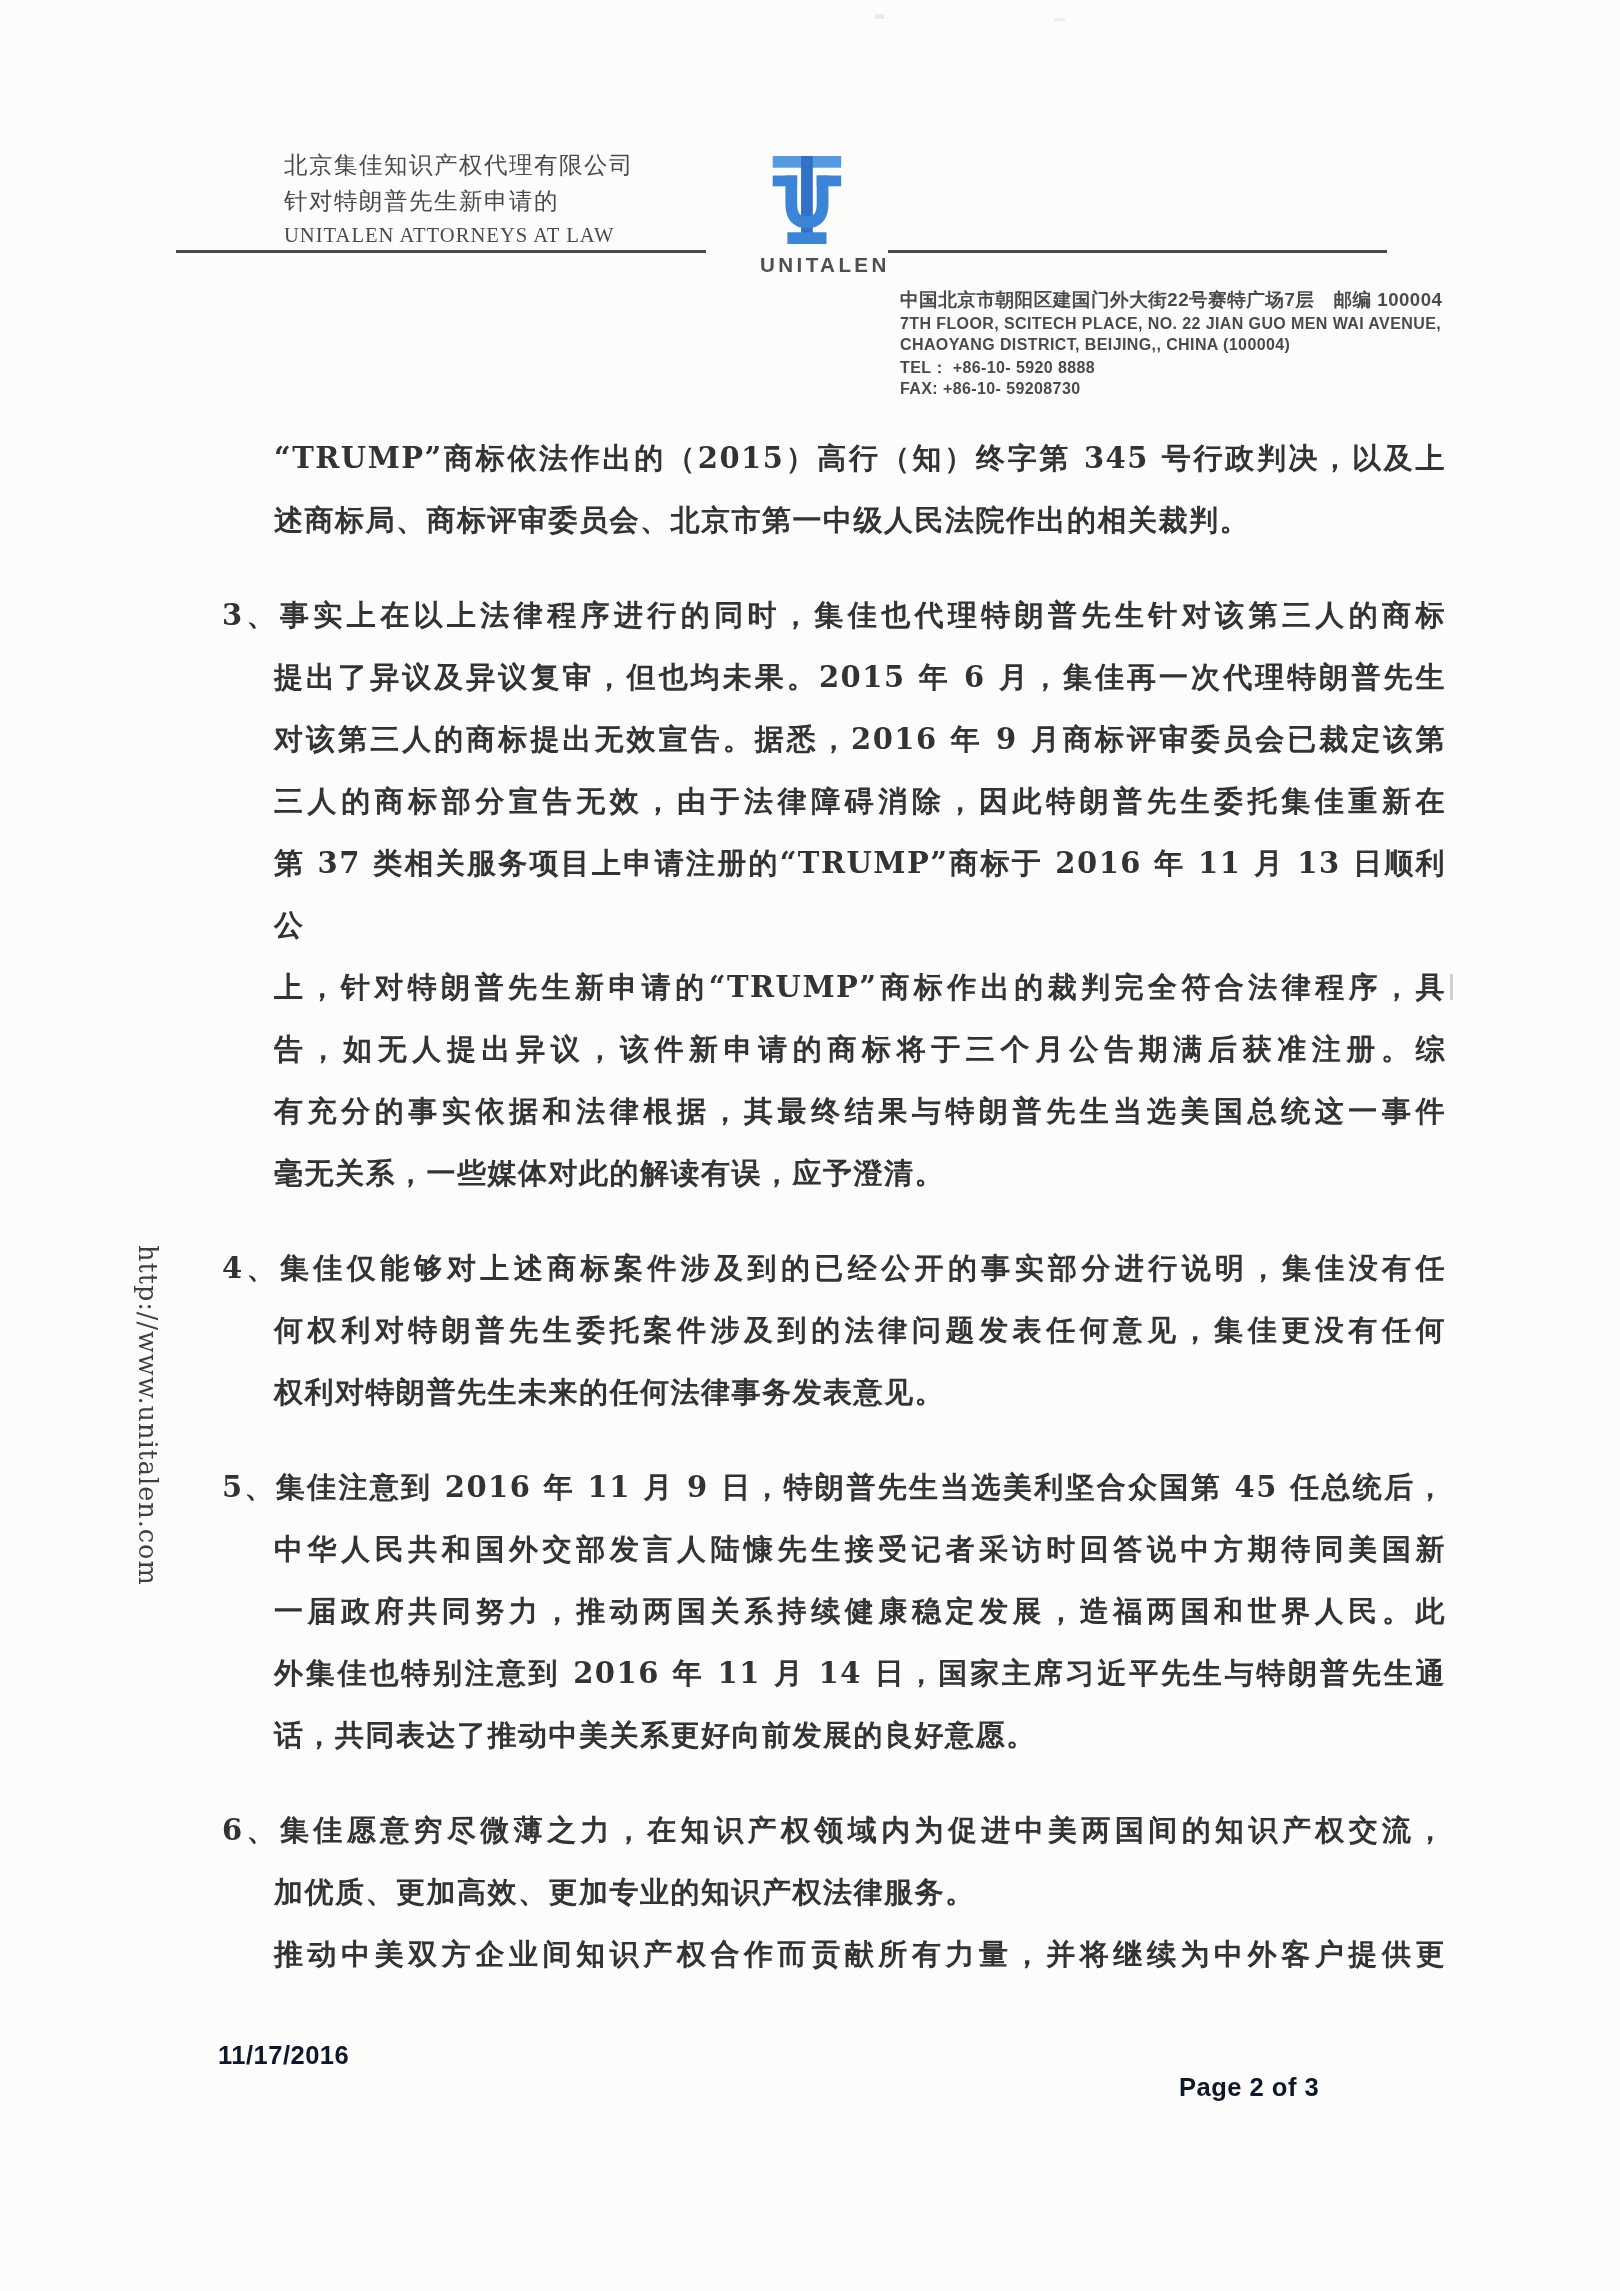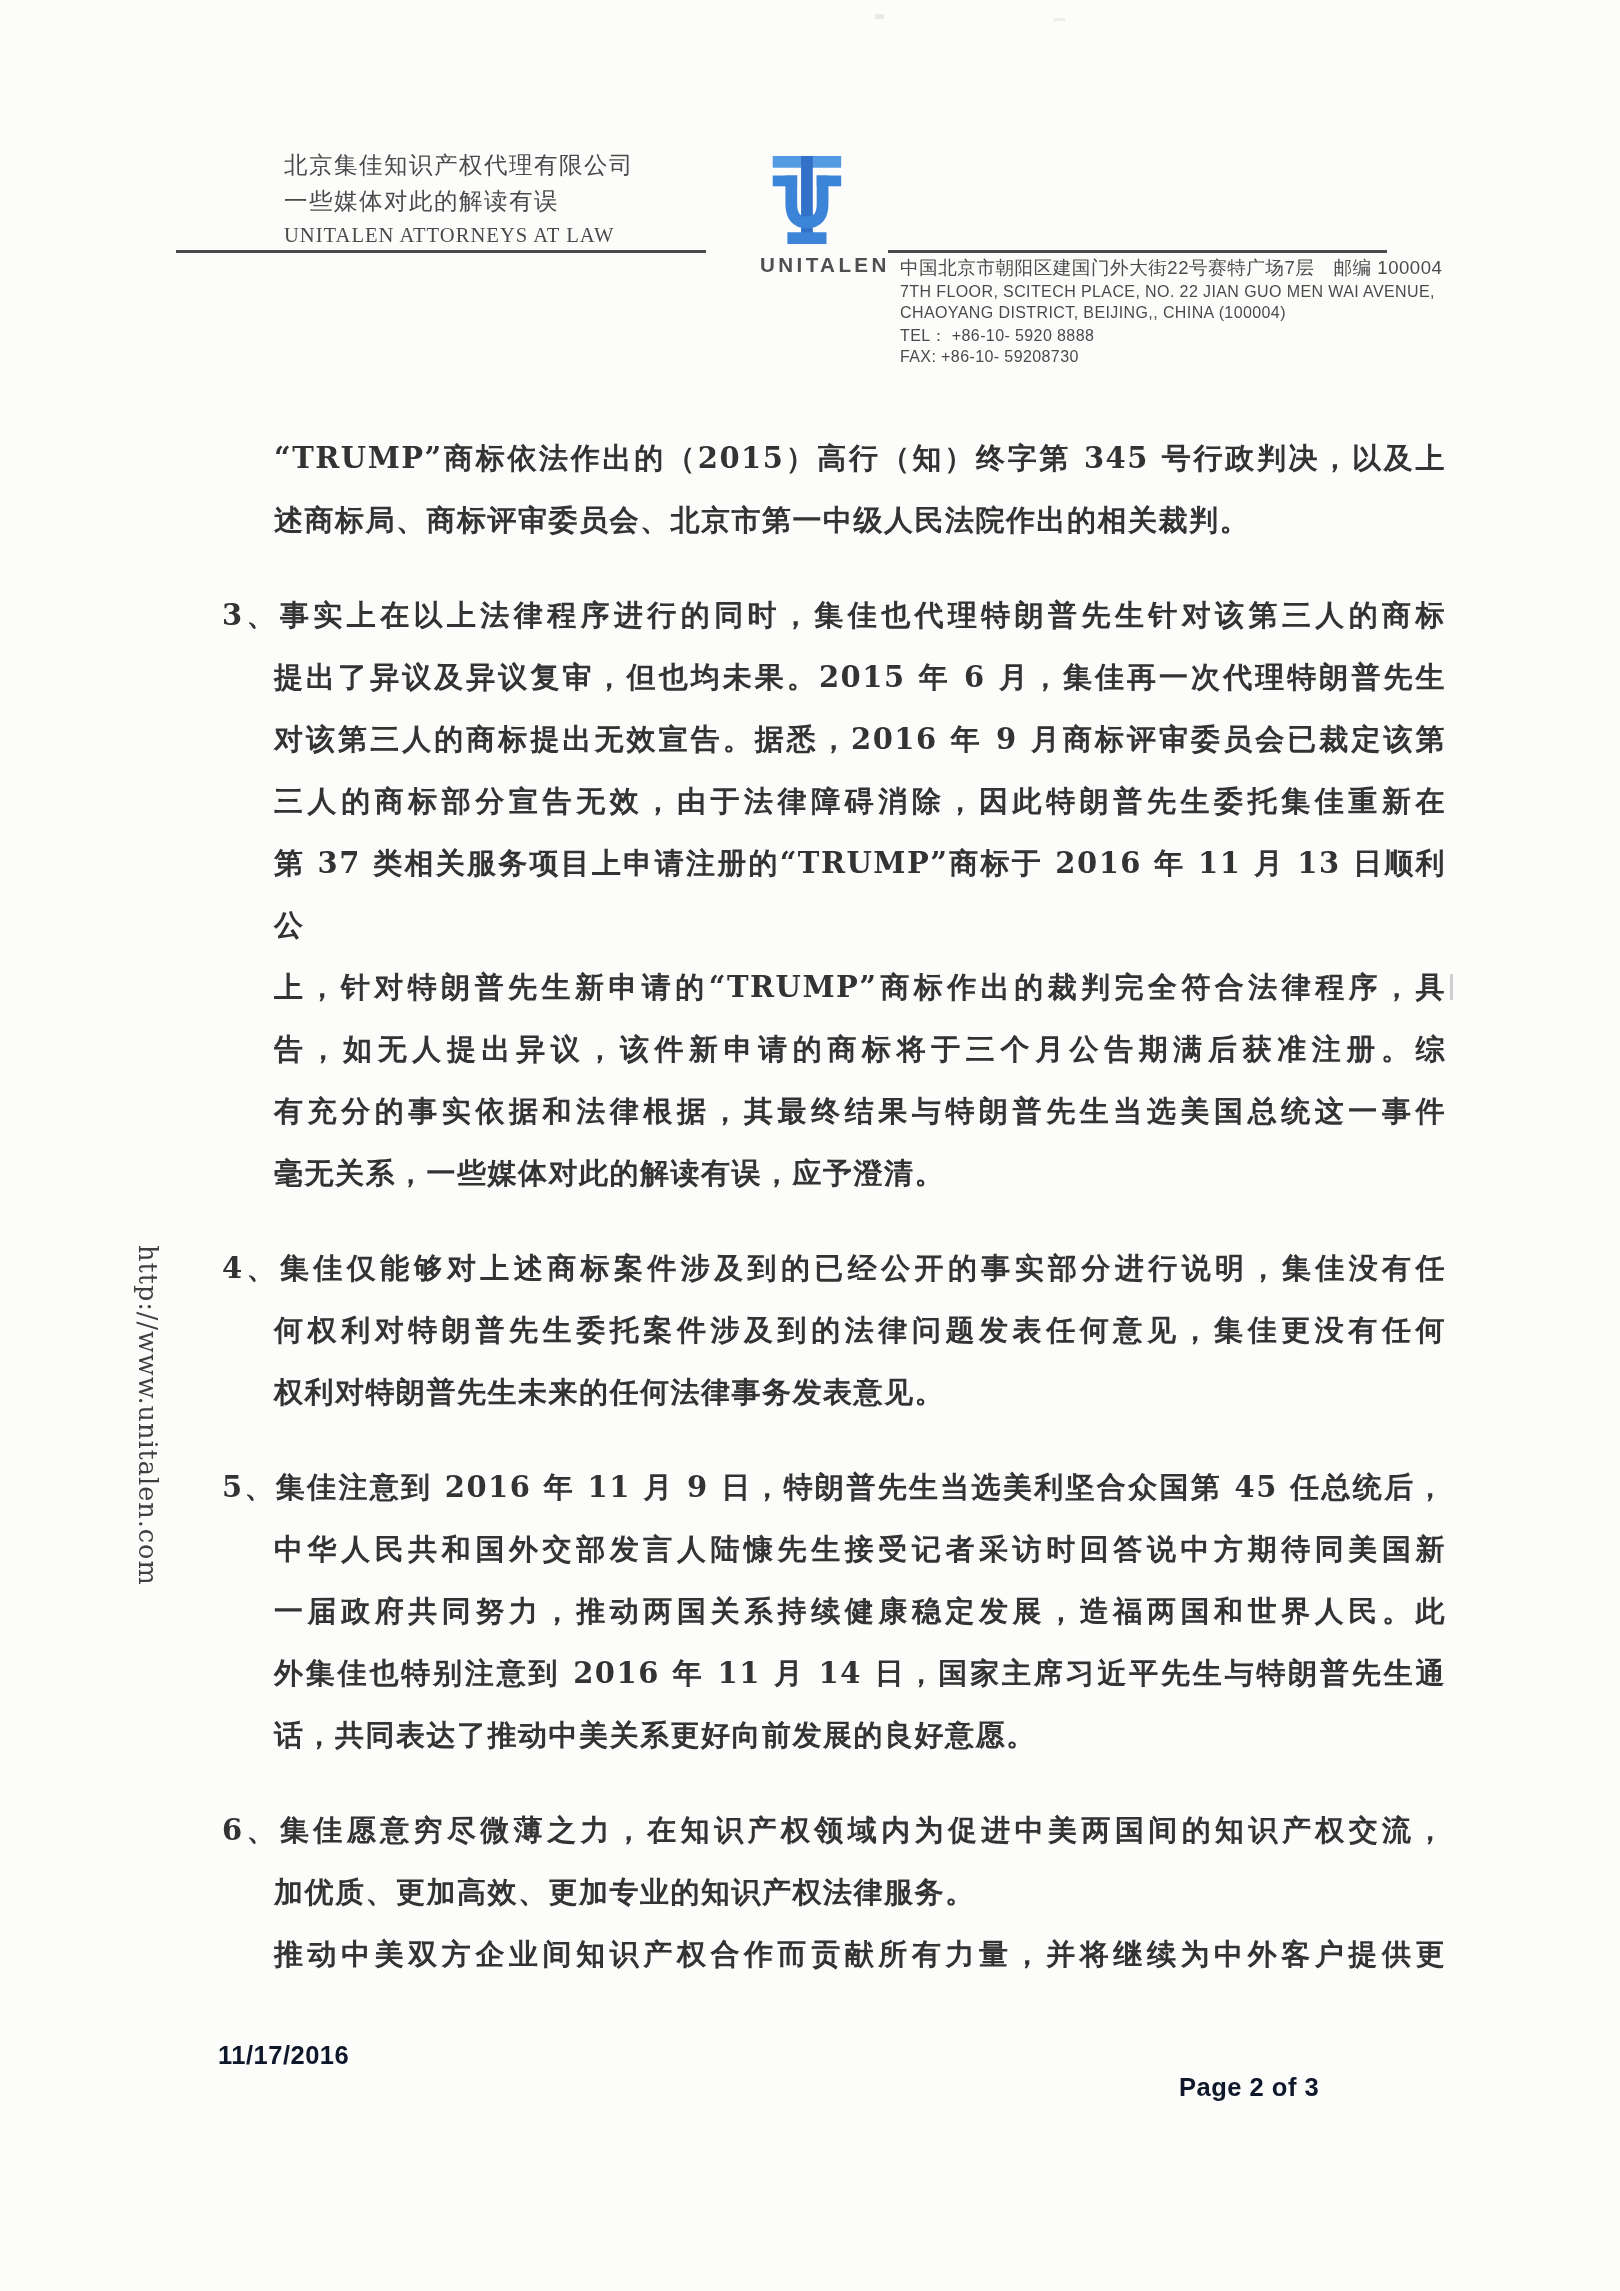--- a/index.html
+++ b/index.html
@@ -16,22 +16,22 @@
   .co .en{font-family:"Liberation Serif","DejaVu Serif",serif;font-size:20.6px;letter-spacing:1px;line-height:33px;white-space:nowrap;}
   .logo{position:absolute;left:760px;top:150px;width:88px;text-align:center;}
   .logo svg{display:block;margin:0 auto;}
   .logoword{
     margin-top:4.9px;font-family:"Liberation Sans","DejaVu Sans",sans-serif;
     font-weight:bold;font-size:20.6px;letter-spacing:3.4px;color:#4f4f4f;white-space:nowrap;
   }
   .rule{position:absolute;top:250px;height:2.9px;background:#4b4b4b;}
   .rule-left{left:176px;width:530px;}
   .rule-right{left:888px;width:499px;}
-  .addr{position:absolute;left:900px;top:256px;color:#4a4a4a;
-        font-family:"Liberation Sans","DejaVu Sans",sans-serif;}
+  .addr{position:absolute;left:900px;top:288px;color:#4a4a4a;
+        font-family:"Liberation Sans","DejaVu Sans",sans-serif;font-weight:bold;}
   .addr-cn{font-size:18.6px;line-height:24.5px;letter-spacing:0.5px;white-space:nowrap;}
   .addr-en{font-size:16px;line-height:21px;letter-spacing:0.4px;white-space:nowrap;}
   .addr .tel{margin-top:2.9px;}
   
   .vurl{
     position:absolute;left:133px;top:1245px;height:333px;
     writing-mode:vertical-rl;text-orientation:mixed;
     font-size:25.5px;letter-spacing:1px;color:#3f3f3f;white-space:nowrap;
   }
   
@@ -54,21 +54,21 @@
   .art-top-1{left:875px;top:13.7px;width:8.8px;height:4.9px;opacity:.18;}
   .art-top-2{left:1054px;top:17.6px;width:10.8px;height:3.9px;opacity:.15;}
 </style>
 </head>
 <body>
 
 <div class="page">
 
   <div class="co">
     <div class="cn">北京集佳知识产权代理有限公司</div>
-    <div class="cn">一些媒体对此的解读有误</div>
+    <div class="cn">针对特朗普先生新申请的</div>
     <div class="en">UNITALEN ATTORNEYS AT LAW</div>
   </div>
 
   <div class="logo">
     <svg width="88" height="98" viewBox="0 0 90 100">
       <rect x="13" y="6" width="70" height="12" fill="#559be4"></rect>
       <rect x="42" y="6" width="12" height="80" fill="#3172c8"></rect>
       <rect x="13" y="26" width="25" height="11" fill="#3c84d8"></rect>
       <rect x="58" y="26" width="25" height="11" fill="#3c84d8"></rect>
       <path d="M32,26 L32,55 Q32,74 48,74 Q64,74 64,55 L64,26" fill="none" stroke-width="12" stroke="#3c84d8"></path>

